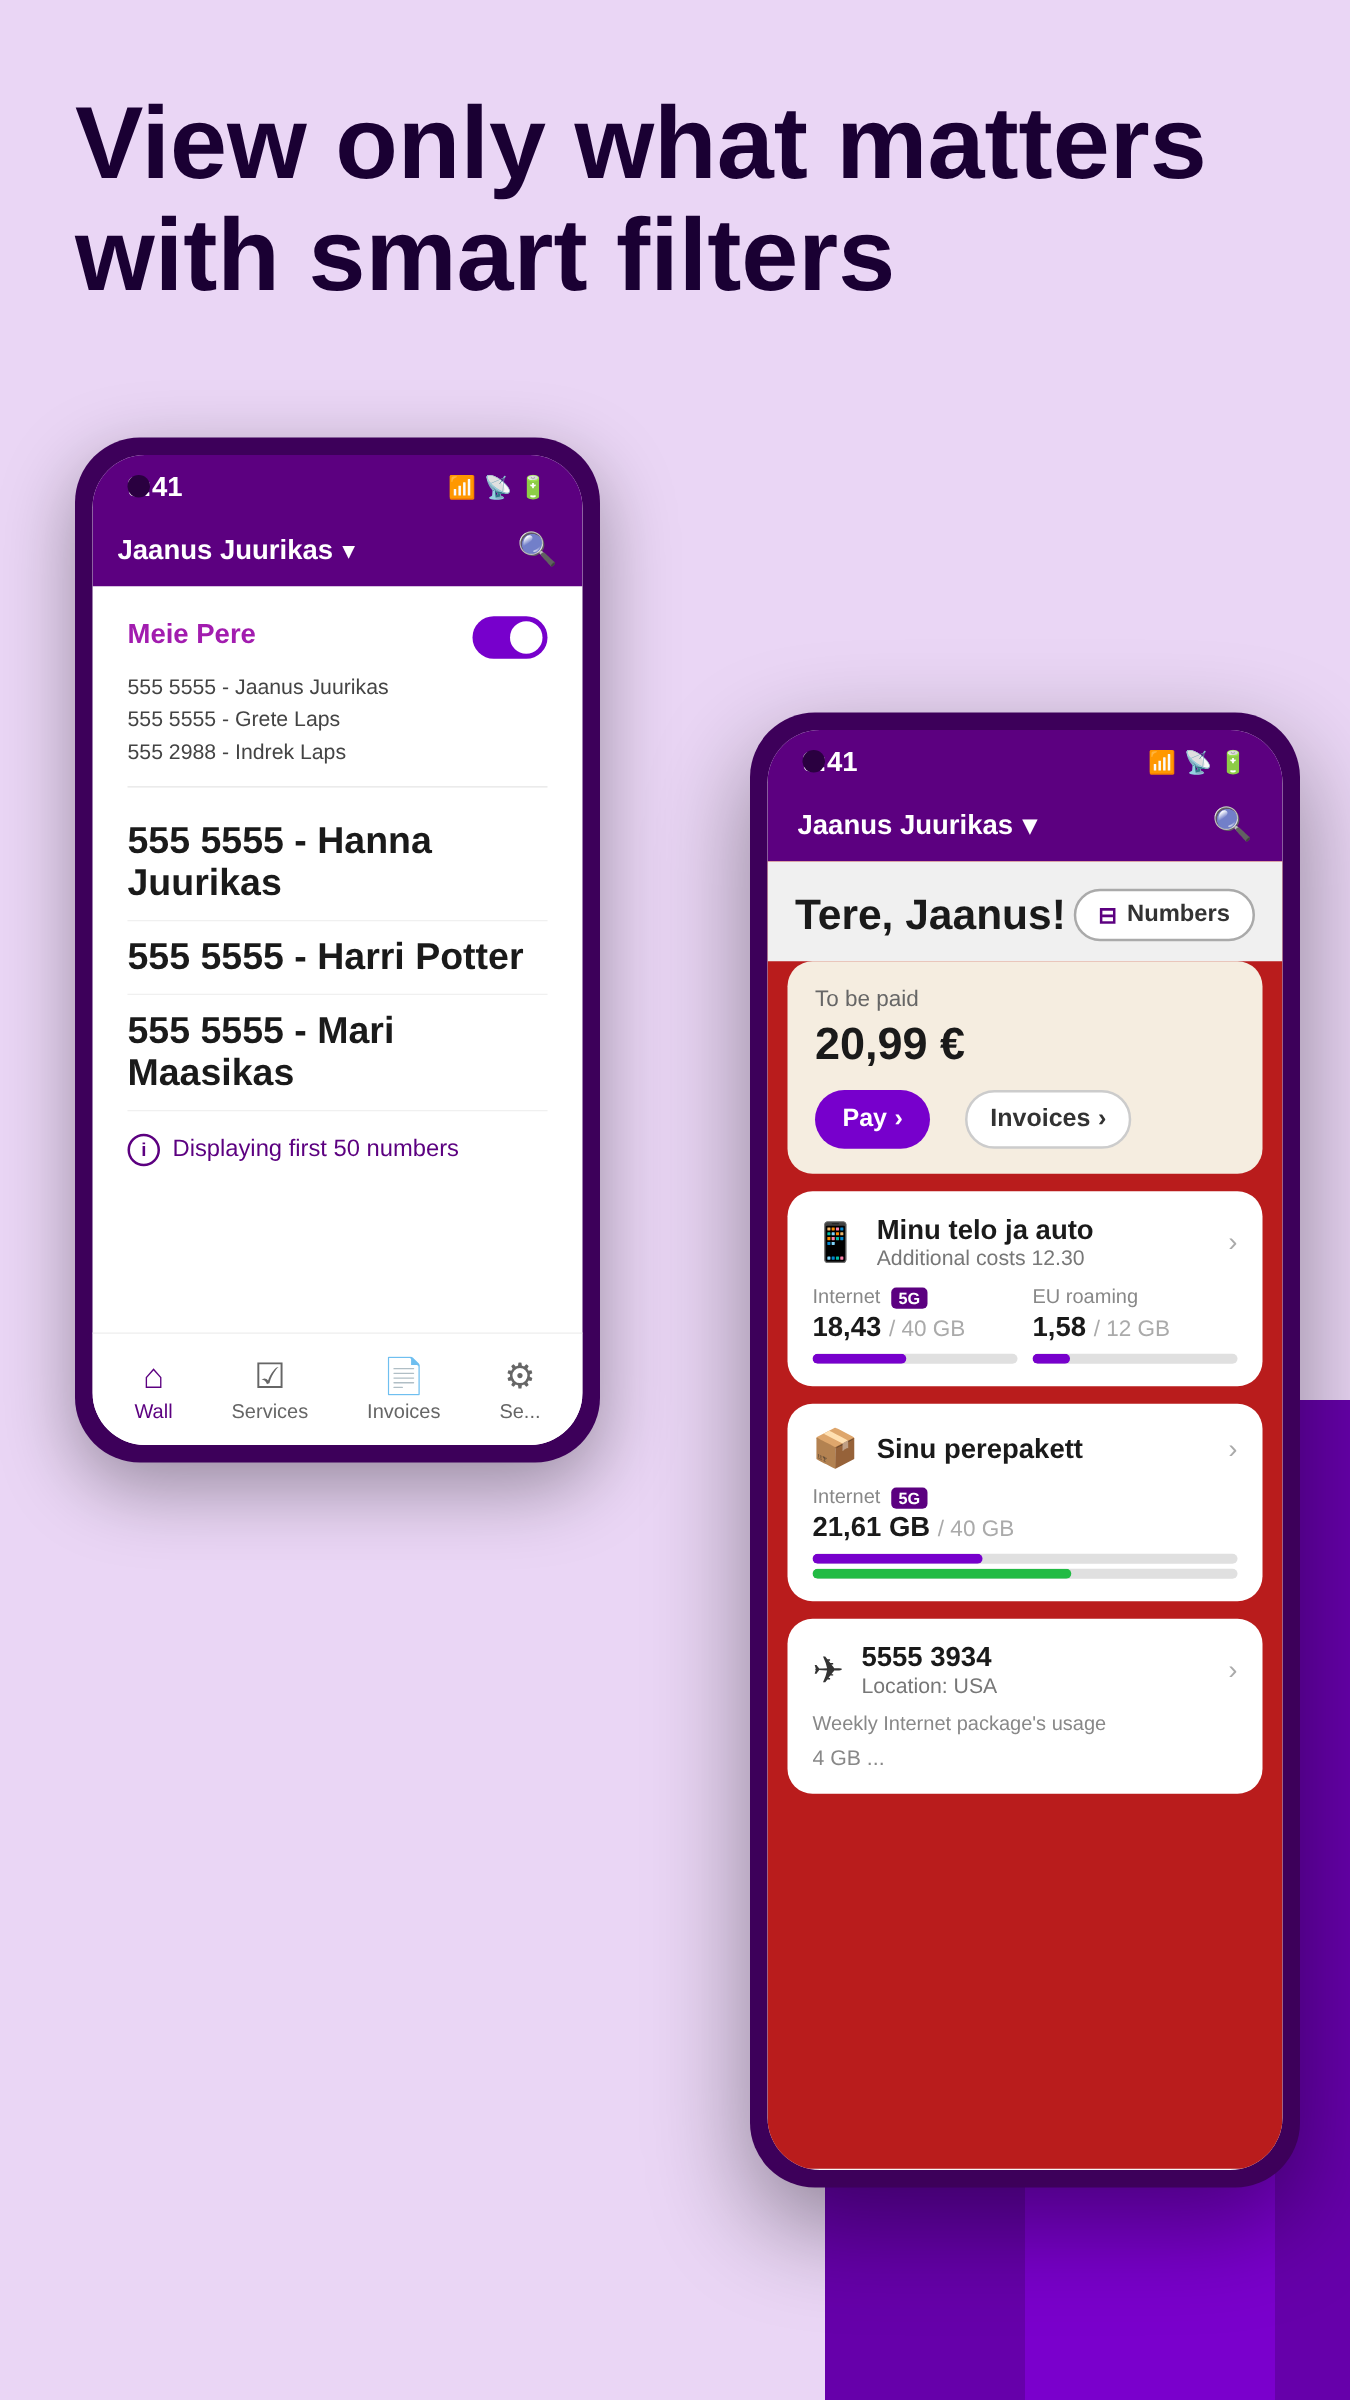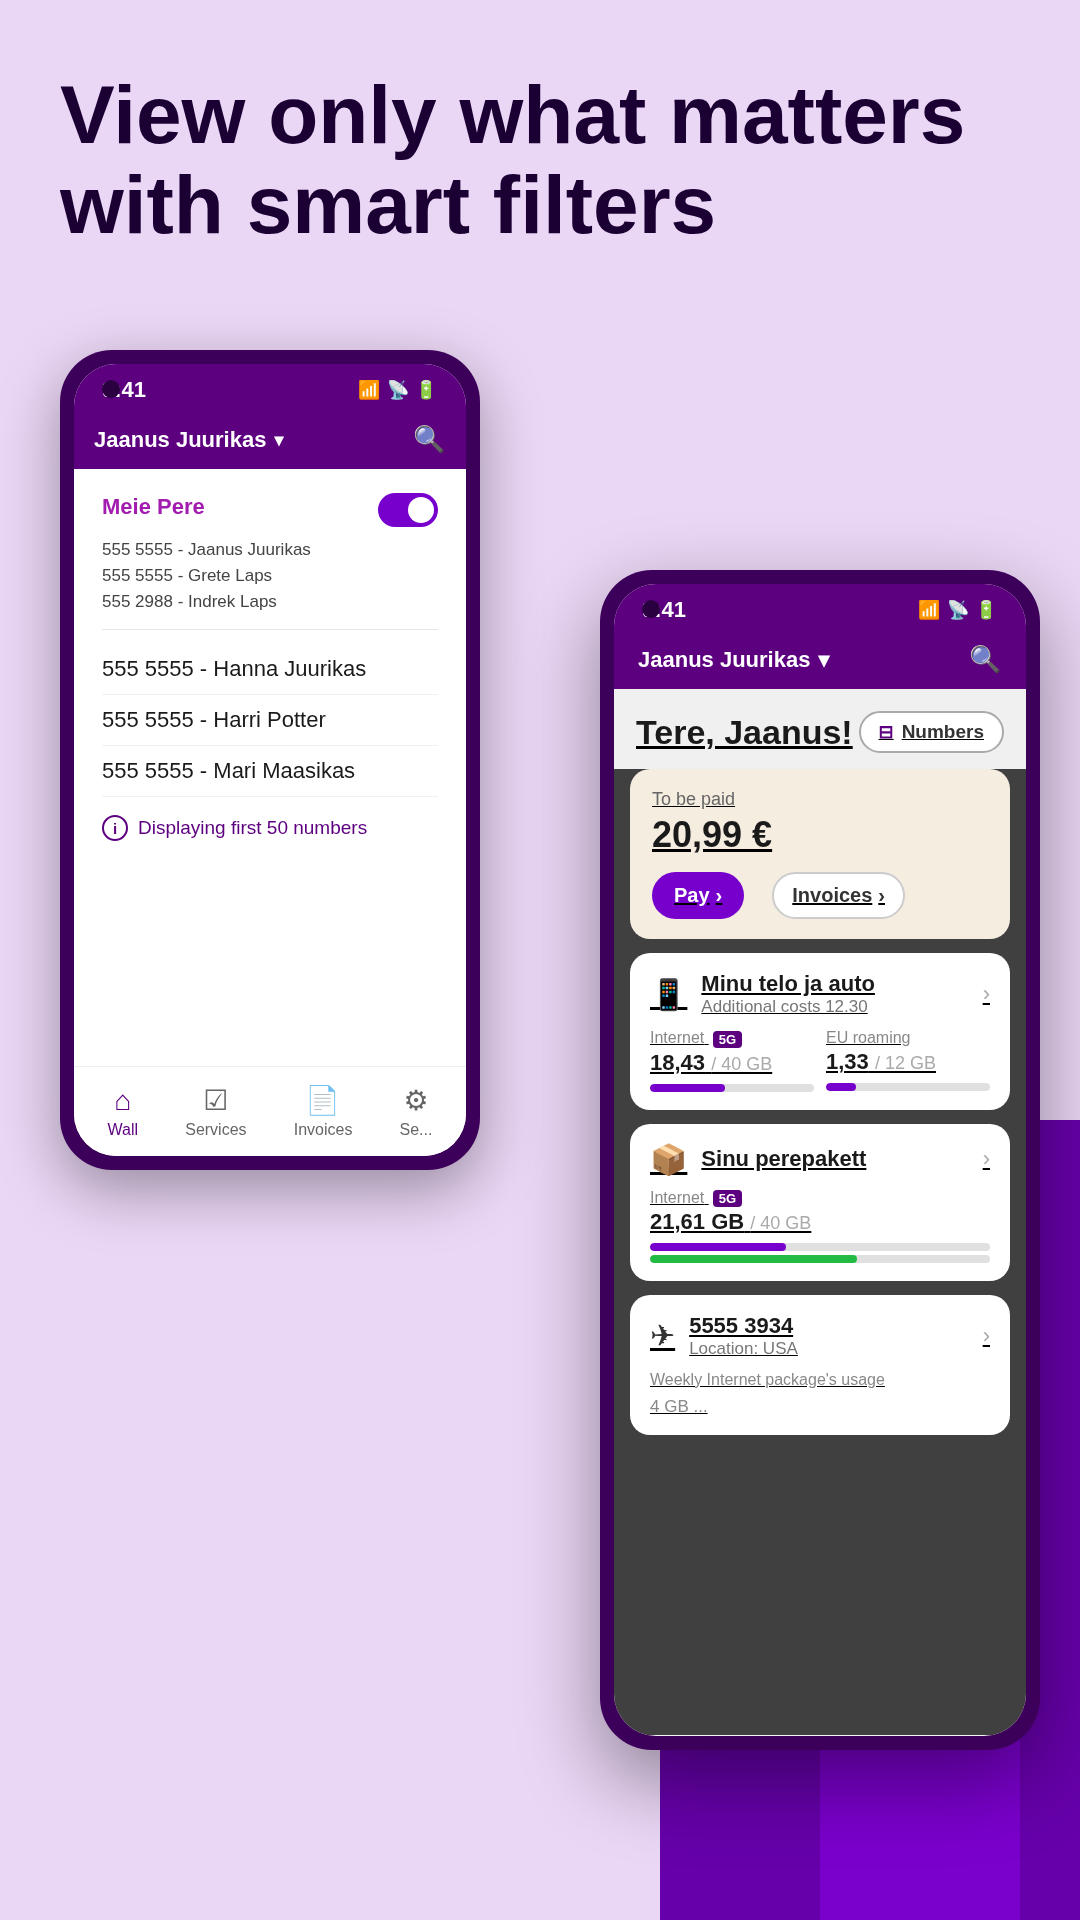--- a/index.html
+++ b/index.html
@@ -161,22 +161,22 @@
       font-size: 17px;
       color: #444;
       padding: 3px 0;
     }
     .divider {
       height: 1px;
       background: #e5e5e5;
       margin: 14px 0;
     }
     .filter-item {
-      font-size: 22px;
-      font-weight: 400;
+      font-size: 30px;
+      font-weight: 700;
       color: #1a1a1a;
       padding: 12px 0;
       border-bottom: 1px solid #f0f0f0;
     }
     .info-row {
       display: flex;
       align-items: center;
       gap: 10px;
       padding: 18px 0;
       color: #5c0080;
@@ -273,22 +273,21 @@
     }
     .user-bar-front .search-icon-btn {
       color: white;
       font-size: 26px;
       margin-left: auto;
     }
 
     .dashboard-content {
       overflow-y: hidden;
       height: calc(100% - 52px - 54px);
-      background: #404040;
-      text-decoration: underline;
+      background: #b91c1c;
     }
 
     .greeting-row {
       display: flex;
       align-items: center;
       justify-content: space-between;
       padding: 22px 22px 16px;
       background: #f0f0f0;
     }
     .greeting-text {
@@ -624,21 +623,21 @@
                 <span>18,43</span>
                 <span class="usage-total">/ 40 GB</span>
               </div>
               <div class="progress-bar-wrap">
                 <div class="progress-bar-fill fill-purple" style="width: 46%"></div>
               </div>
             </div>
             <div class="usage-col">
               <div class="usage-label">EU roaming</div>
               <div class="usage-value">
-                <span>1,33</span>
+                <span>1,58</span>
                 <span class="usage-total">/ 12 GB</span>
               </div>
               <div class="progress-bar-wrap">
                 <div class="progress-bar-fill fill-purple" style="width: 18%"></div>
               </div>
             </div>
           </div>
         </div>
 
         <div class="family-card">

